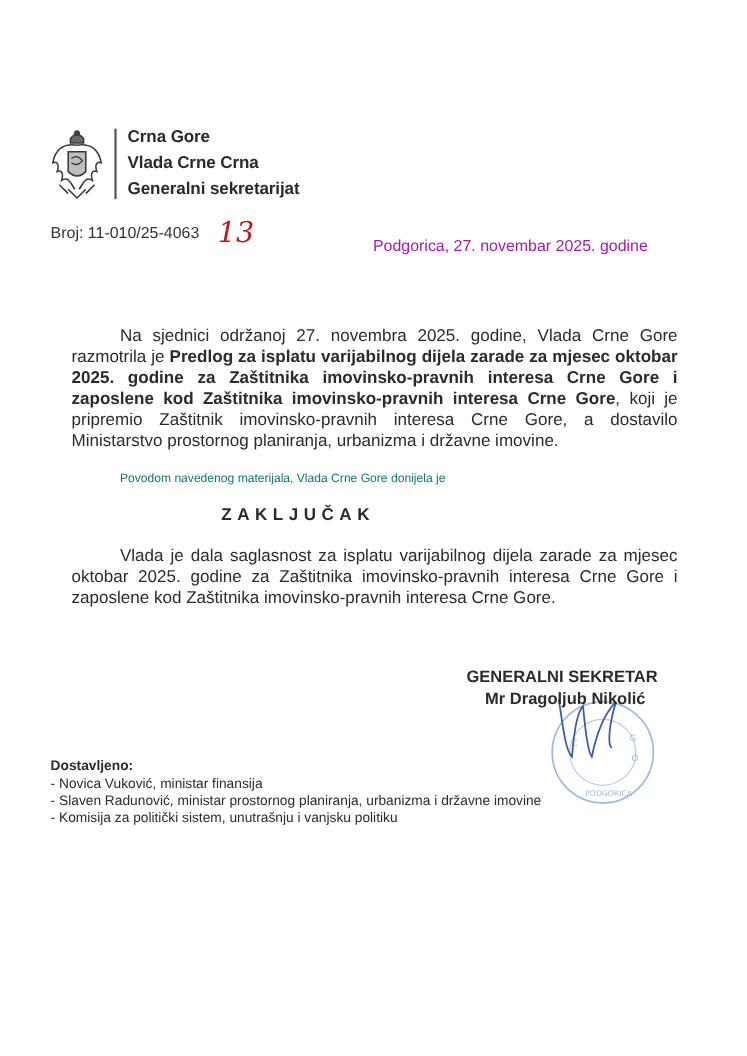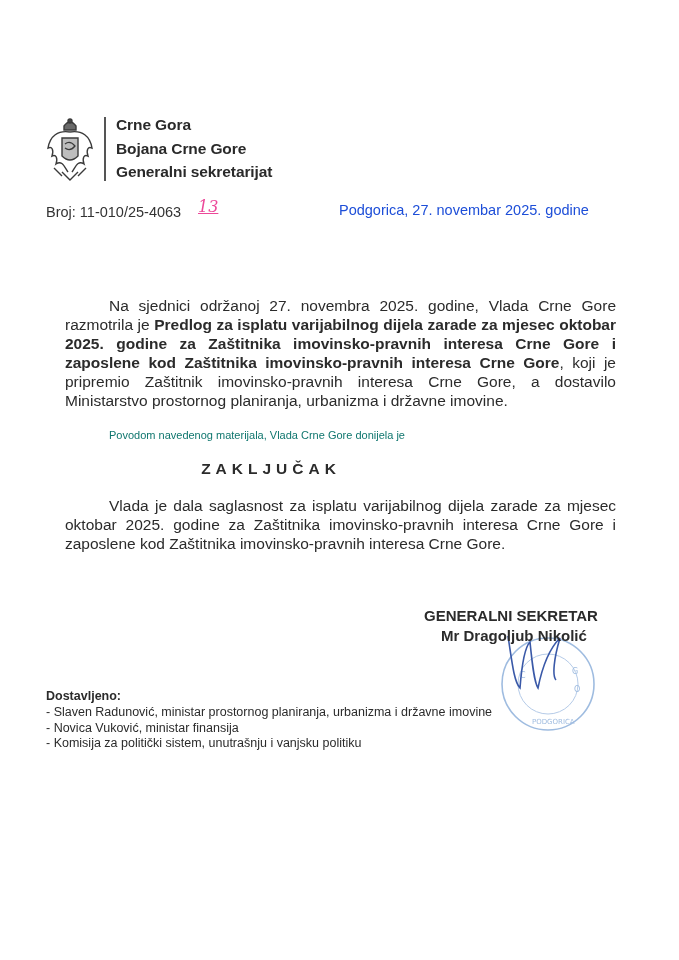--- a/index.html
+++ b/index.html
@@ -6,22 +6,22 @@
   body {
     width: 679px; height: 960px; background: #ffffff; position: relative; overflow: hidden;
     font-family: "Liberation Sans", sans-serif; color: #2a2a2a;
   }
   .abs { position: absolute; }
   .crest { left: 44px; top: 116px; width: 52px; height: 68px; }
   .vline { left: 104px; top: 117px; width: 2px; height: 64px; background: #555; }
   .org { left: 116px; font-size: 15.5px; font-weight: bold; color: #2a2a2a; letter-spacing: -0.1px; }
   .org1 { top: 116px; } .org2 { top: 140px; } .org3 { top: 163px; }
   .broj { left: 46px; top: 204px; font-size: 14.5px; color: #333; }
-  .handmark { left: 198px; top: 197px; font-size: 16px; color: #ec4899; font-family: "DejaVu Serif", serif; font-style: italic; text-decoration: underline; }
-  .date { left: 339px; top: 202px; font-size: 14.5px; color: #1d4ed8; }
+  .handmark { left: 198px; top: 197px; font-size: 26px; color: #b91c1c; font-family: "DejaVu Serif", serif; font-style: italic; }
+  .date { left: 339px; top: 216px; font-size: 14.5px; color: #a21caf; }
   .para {
     left: 65px; width: 551px; font-size: 15.5px; line-height: 19px; text-align: justify; color: #2b2b2b;
   }
   .p1 { top: 296px; }
   .indent { display: inline-block; width: 44px; }
   .p2 { left: 109px; top: 429px; font-size: 11px; color: #0f766e; }
   .title { left: 0; width: 542px; top: 460px; text-align: center; font-size: 15.5px; font-weight: bold; letter-spacing: 5px; color: #2b2b2b; }
   .p3 { top: 496px; }
   .sig1 { left: 424px; top: 607px; font-size: 15px; font-weight: bold; color: #2b2b2b; }
   .sig2 { left: 441px; top: 627px; font-size: 15px; font-weight: bold; color: #2b2b2b; }
@@ -39,22 +39,22 @@
     <circle cx="26" cy="5" r="2" fill="#444"></circle>
     <path d="M26 16 C14 14 6 20 4 32 C8 30 10 34 8 40 C12 38 14 42 12 48 C18 44 20 50 24 56"></path>
     <path d="M26 16 C38 14 46 20 48 32 C44 30 42 34 44 40 C40 38 38 42 40 48 C34 44 32 50 28 56"></path>
     <path d="M18 22 L34 22 L34 40 Q26 48 18 40 Z" fill="#bdbdbd"></path>
     <path d="M21 28 Q26 24 31 30 Q26 36 21 32" stroke-width="1.2"></path>
     <path d="M18 56 L26 64 L34 56"></path>
     <path d="M10 52 L18 60 M42 52 L34 60"></path>
   </g>
 </svg>
 <div class="abs vline"></div>
-<div class="abs org org1">Crne Gora</div>
-<div class="abs org org2">Bojana Crne Gore</div>
+<div class="abs org org1">Crna Gore</div>
+<div class="abs org org2">Vlada Crne Crna</div>
 <div class="abs org org3">Generalni sekretarijat</div>
 
 <div class="abs broj">Broj: 11-010/25-4063</div>
 <div class="abs handmark">13</div>
 <div class="abs date">Podgorica, 27. novembar 2025. godine</div>
 
 <div class="abs para p1">
   <span class="indent"></span><span>Na sjednici održanoj 27. novembra 2025. godine, Vlada Crne Gore razmotrila je </span><b>Predlog za isplatu varijabilnog dijela zarade za mjesec oktobar 2025. godine za Zaštitnika imovinsko-pravnih interesa Crne Gore i zaposlene kod Zaštitnika imovinsko-pravnih interesa Crne Gore</b><span>, koji je pripremio Zaštitnik imovinsko-pravnih interesa Crne Gore, a dostavilo Ministarstvo prostornog planiranja, urbanizma i državne imovine.</span>
 </div>
 
@@ -73,16 +73,16 @@
   <text x="82" y="42" font-size="8" fill="#9fbce0" font-family="DejaVu Sans, sans-serif">G</text>
   <text x="84" y="60" font-size="8" fill="#9fbce0" font-family="DejaVu Sans, sans-serif">O</text>
   <text x="42" y="92" font-size="7" fill="#9fbce0" font-family="DejaVu Sans, sans-serif">PODGORICA</text>
   <path d="M18 4 C22 30 24 50 30 56 C32 30 36 14 40 10 C42 30 44 50 48 56 C52 36 58 18 70 6 C64 26 62 44 66 48" fill="none" stroke="#3a59a8" stroke-width="1.6"></path>
 </svg>
 <div class="abs sig1">GENERALNI SEKRETAR</div>
 <div class="abs sig2">Mr Dragoljub Nikolić</div>
 
 <div class="abs dost">Dostavljeno:</div>
 <ul class="abs dlist">
+  <li>Novica Vuković, ministar finansija</li>
   <li>Slaven Radunović, ministar prostornog planiranja, urbanizma i državne imovine</li>
-  <li>Novica Vuković, ministar finansija</li>
   <li>Komisija za politički sistem, unutrašnju i vanjsku politiku</li>
 </ul>
 
 </body></html>

